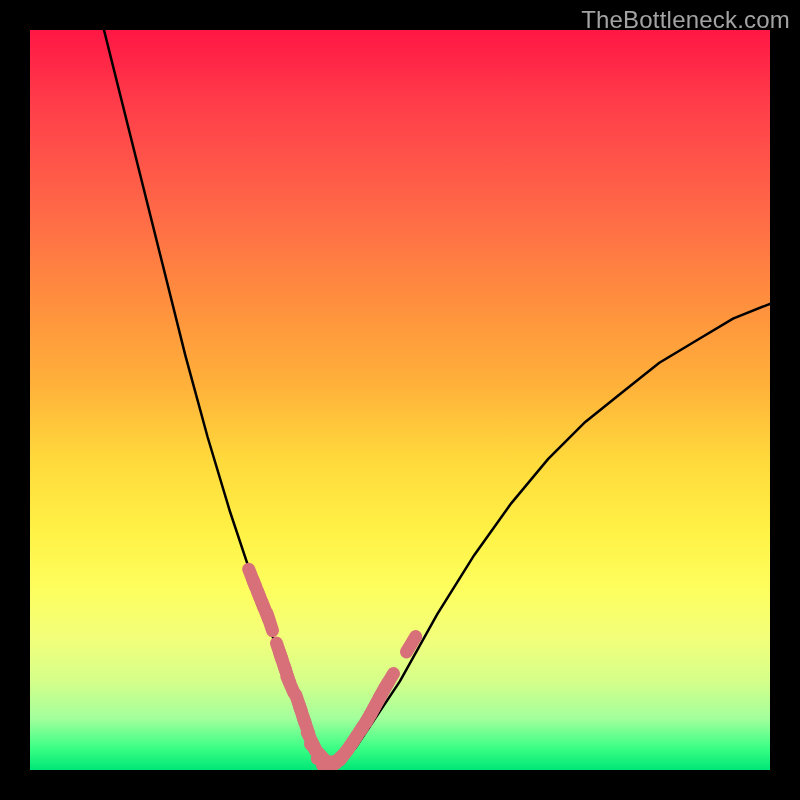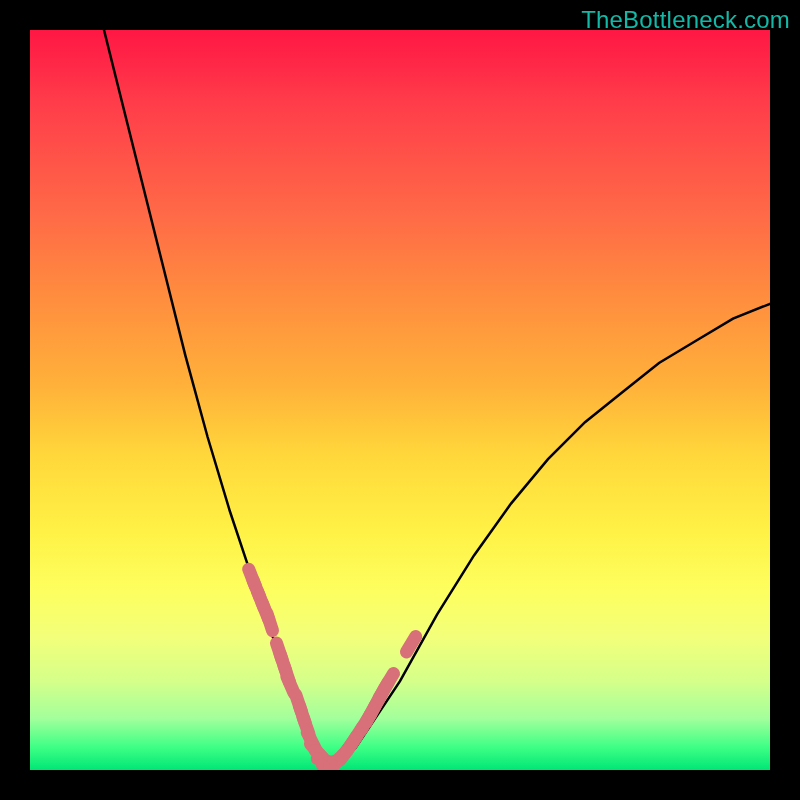--- a/index.html
+++ b/index.html
@@ -31,21 +31,21 @@
       #d5ff8a 88%,
       #a3ff9c 93%,
       #3cff85 97%,
       #00e676 100%
     );
   }
   .watermark {
     position: absolute;
     top: 6px;
     right: 10px;
-    color: #14b8a6;
+    color: #a3a3a3;
     font-size: 24px;
     font-weight: 500;
     letter-spacing: 0.2px;
     user-select: none;
   }
   svg.curve {
     position: absolute;
     left: 0;
     top: 0;
     width: 740px;

